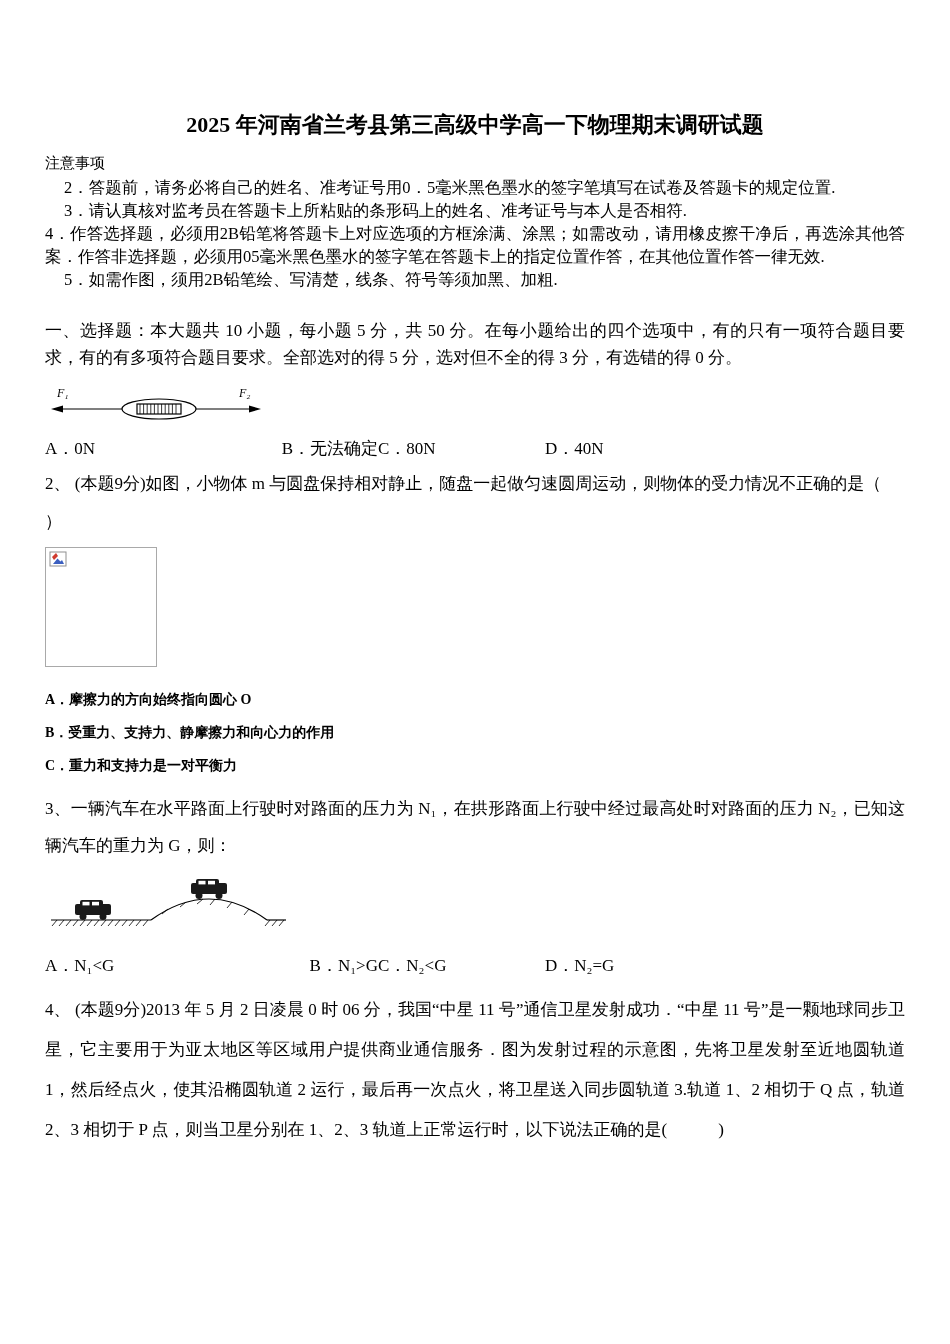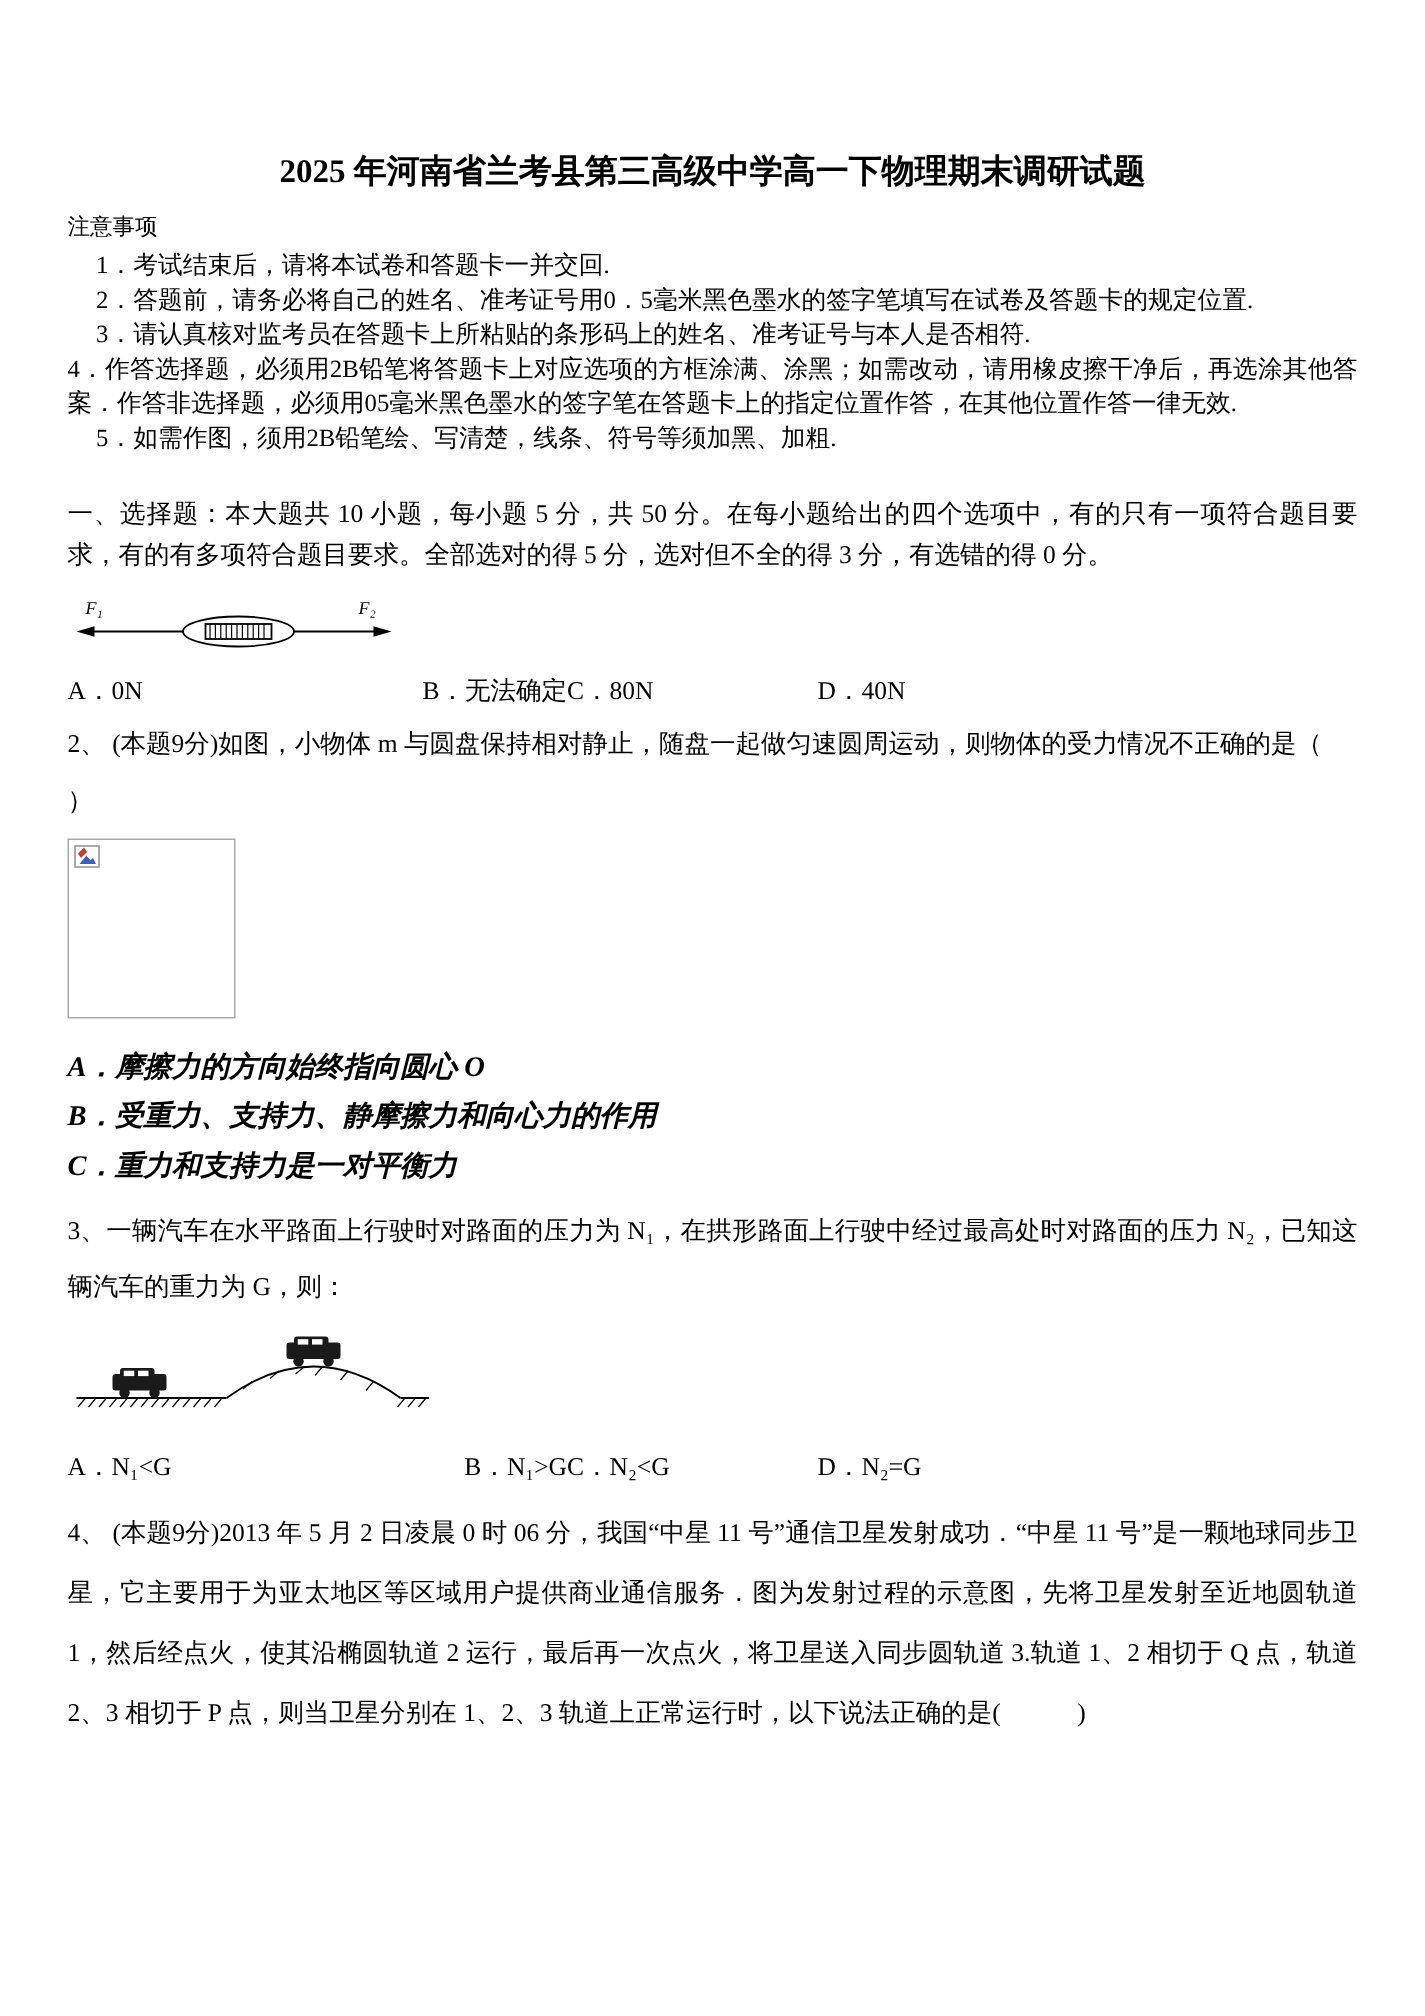--- a/index.html
+++ b/index.html
@@ -7,21 +7,21 @@
     width: 950px;
     height: 1344px;
     background: #ffffff;
     box-sizing: border-box;
     padding: 0 45px;
     overflow: hidden;
     color: #000;
     font-family: "Liberation Serif", "DejaVu Serif", serif;
   }
   .title {
-    margin: 0;
+    margin: 11px;
     padding-top: 100px;
     font-size: 22px;
     line-height: 28px;
     font-weight: bold;
     text-align: center;
   }
   .notice-heading { margin-top: 14px; font-size: 15px; line-height: 20px; }
   .notices { margin-top: 3px; }
   .notices p { margin: 0; font-size: 16.5px; line-height: 23px; text-align: justify; }
   .notices p.indent { padding-left: 19px; }
@@ -44,34 +44,33 @@
   .imgbox {
     width: 112px;
     height: 120px;
     box-sizing: border-box;
     border: 1px solid #a9a9a9;
     background: #fff;
     padding: 3px;
     margin: 6px 0 10px;
   }
   .options-col { margin-top: 16px; }
-  .options-col p { margin: 0; font-size: 19px; font-weight: bold; line-height: 33px; font-style: italic; }
+  .options-col p { margin: 0; font-size: 14px; font-weight: bold; line-height: 33px; }
   svg text { font-family: "Liberation Serif", "DejaVu Serif", serif; }
 </style>
 </head>
 <body>
 
 <div class="page">
 
   <h1 class="title">2025 年河南省兰考县第三高级中学高一下物理期末调研试题</h1>
 
   <div class="notice-heading">注意事项</div>
 
   <div class="notices">
-    <p class="indent">1．考试结束后，请将本试卷和答题卡一并交回.</p>
     <p class="indent">2．答题前，请务必将自己的姓名、准考证号用0．5毫米黑色墨水的签字笔填写在试卷及答题卡的规定位置.</p>
     <p class="indent">3．请认真核对监考员在答题卡上所粘贴的条形码上的姓名、准考证号与本人是否相符.</p>
     <p>4．作答选择题，必须用2B铅笔将答题卡上对应选项的方框涂满、涂黑；如需改动，请用橡皮擦干净后，再选涂其他答案．作答非选择题，必须用05毫米黑色墨水的签字笔在答题卡上的指定位置作答，在其他位置作答一律无效.</p>
     <p class="indent">5．如需作图，须用2B铅笔绘、写清楚，线条、符号等须加黑、加粗.</p>
   </div>
 
   <p class="section-heading">一、选择题：本大题共 10 小题，每小题 5 分，共 50 分。在每小题给出的四个选项中，有的只有一项符合题目要求，有的有多项符合题目要求。全部选对的得 5 分，选对但不全的得 3 分，有选错的得 0 分。</p>
 
   <section>
 

